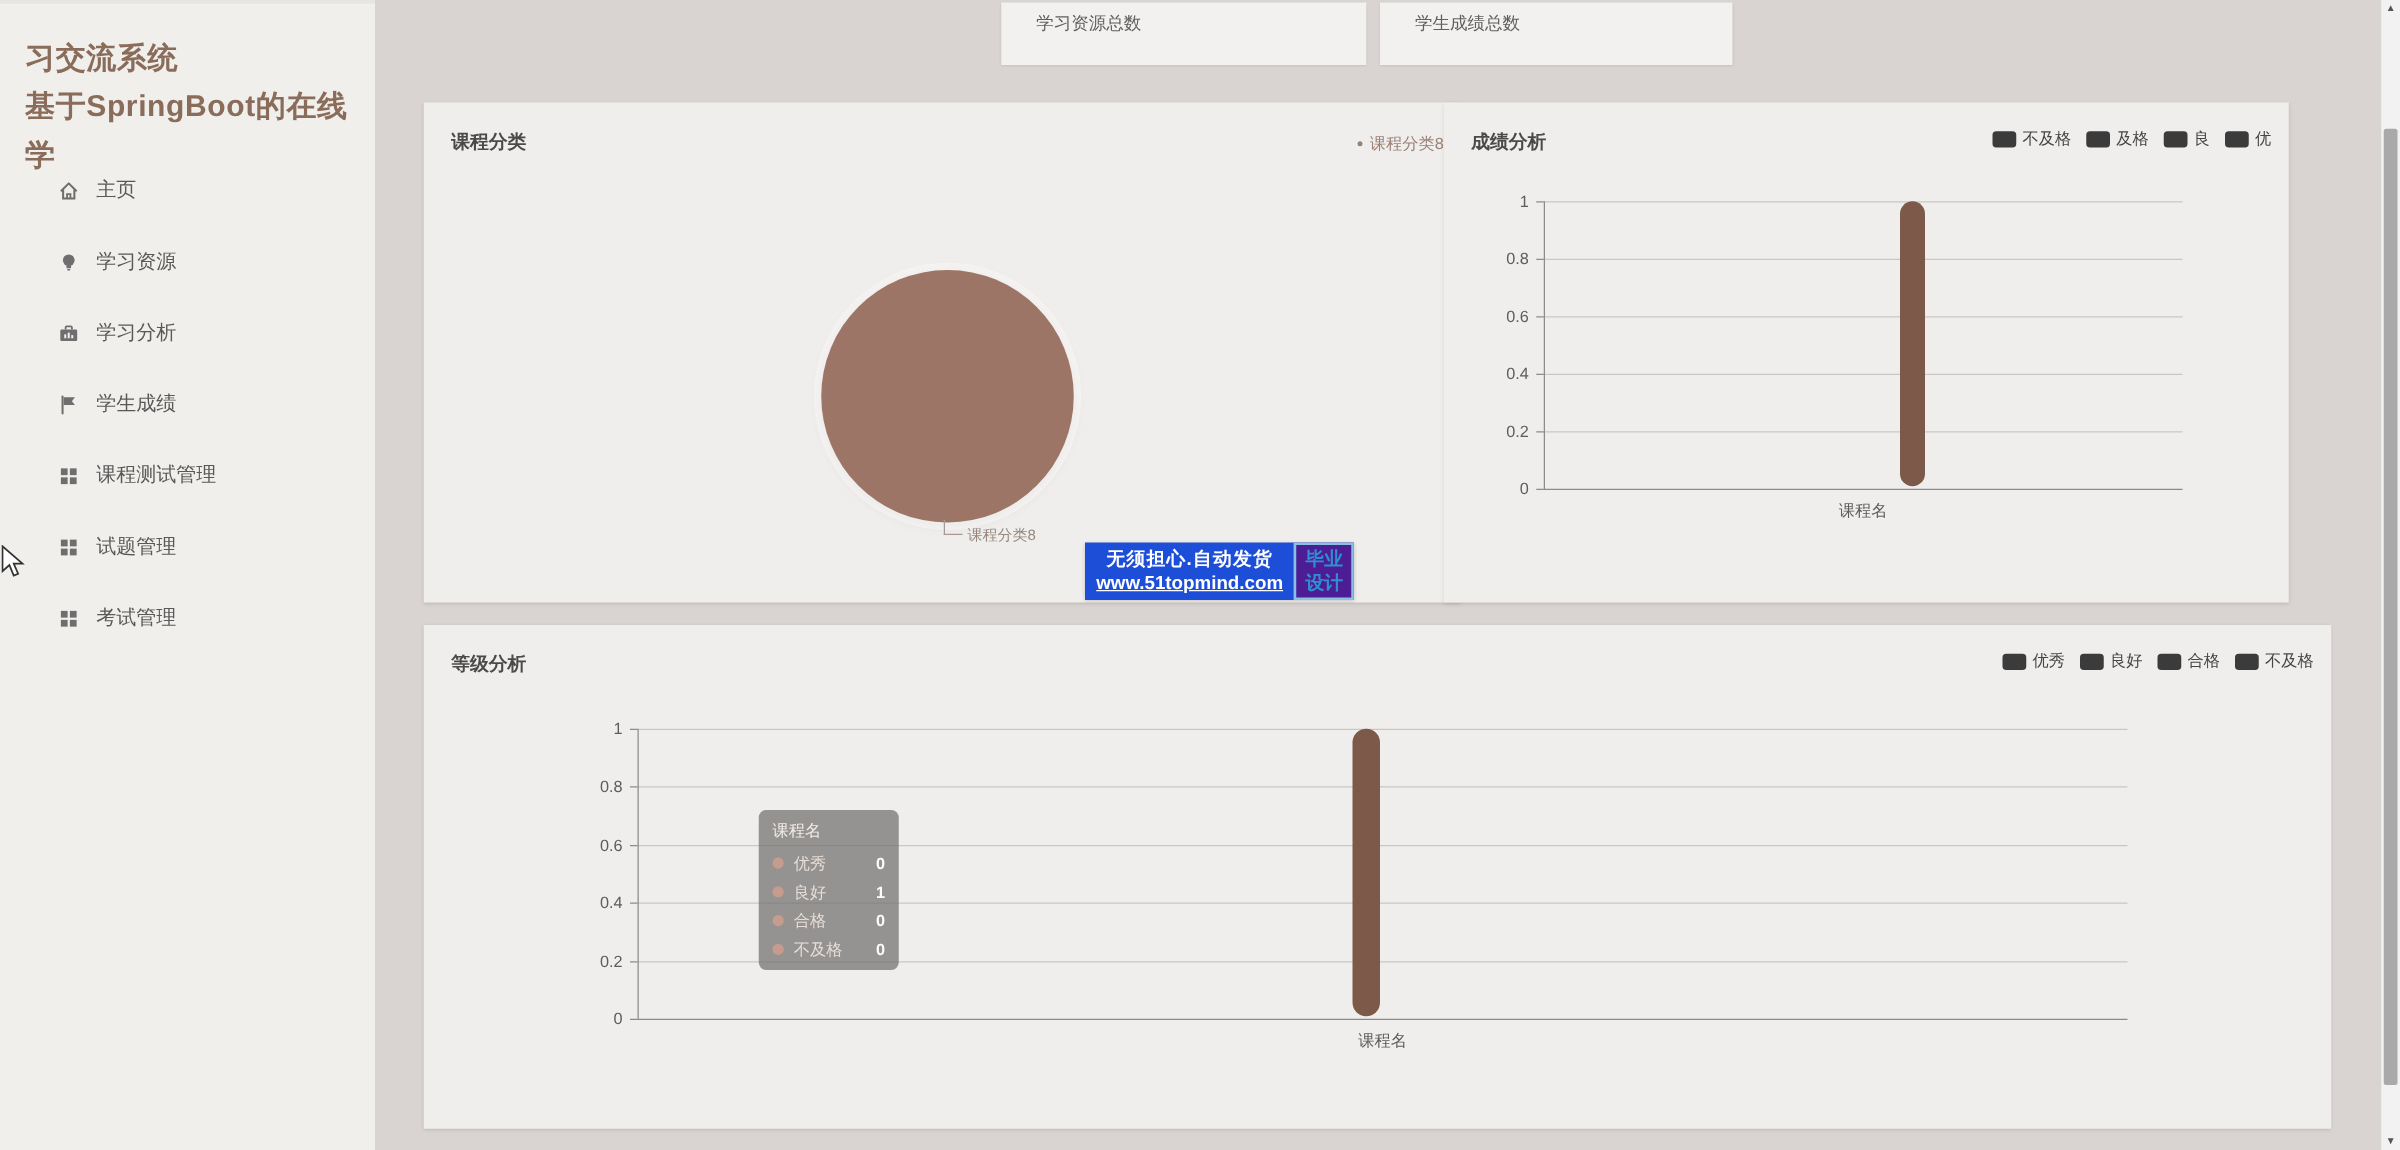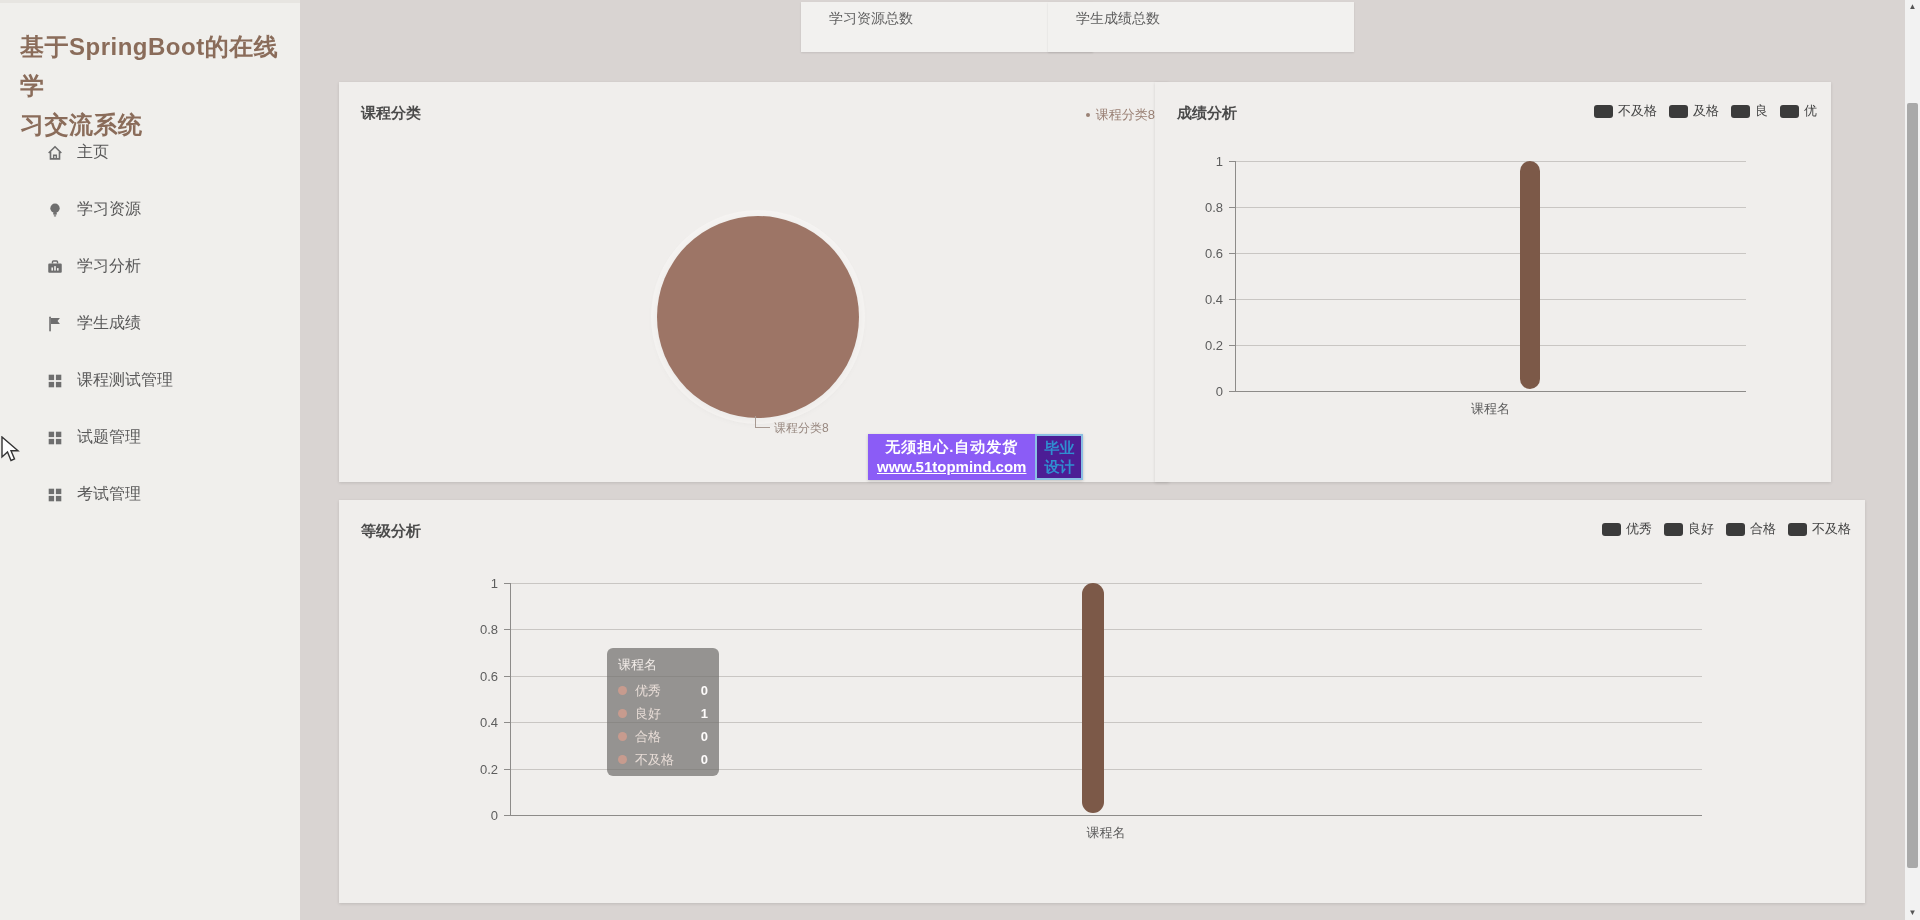--- a/index.html
+++ b/index.html
@@ -14,21 +14,21 @@
   .nav-item { height:57px; display:flex; align-items:center; padding-left:45px; cursor:pointer; color:#595959; font-size:16px; }
   .nav-icon { width:20px; height:20px; margin-right:12px; display:inline-flex; align-items:center; justify-content:center; }
   .nav-icon svg { width:18px; height:18px; }
 
   
   .cursor { position:absolute; left:1px; top:436px; width:21px; height:26px; z-index:50; }
 
   
   .card { position:absolute; top:2px; height:50px; background:#f2f1ef; box-shadow:0 1px 2px rgba(0,0,0,0.10); font-size:14px; color:#5f5f5f; padding:8px 0 0 28px; }
   .card1 { left:801px; width:292px; }
-  .card2 { left:1048px; width:306px; }
+  .card2 { left:1104px; width:282px; }
 
   
   .panel { position:absolute; background:#f0eeec; box-shadow:0 1px 3px rgba(0,0,0,0.12); }
   .panel-pie   { left:339px;  top:82px;  width:830px;  height:400px; }
   .panel-score { left:1155px; top:82px;  width:676px;  height:400px; }
   .panel-grade { left:339px;  top:500px; width:1526px; height:403px; }
   .panel-title { position:absolute; left:22px; top:22px; font-size:15px; font-weight:bold; color:#4a4a4a; }
 
   
   .legend { position:absolute; top:20px; right:14px; display:flex; align-items:center; gap:12px; font-size:13px; color:#464646; }
@@ -74,22 +74,22 @@
   .scroll-up, .scroll-down { position:absolute; left:0; width:15px; height:14px; font-size:8px; color:#555; text-align:center; line-height:14px; }
   .scroll-up { top:0; } .scroll-down { bottom:0; }
 </style>
 </head>
 <body>
 
 <div class="screen">
 
   <aside class="sidebar">
     <div class="app-title">
+      <div>习交流系统</div>
       <div>基于SpringBoot的在线学</div>
-      <div>习交流系统</div>
     </div>
     <nav class="nav" id="sidebar-nav">
         <div class="nav-item">
           <span class="nav-icon">
             <svg viewBox="0 0 20 20">
               <path d="M3 10 L10 3 L17 10" fill="none" stroke="#6e6e6e" stroke-width="1.8" stroke-linejoin="round"></path>
               <path d="M5 8.6 V16.5 H15 V8.6" fill="none" stroke="#6e6e6e" stroke-width="1.8"></path>
               <path d="M8.5 16.5 V12.5 H11.5 V16.5" fill="none" stroke="#6e6e6e" stroke-width="1.6"></path>
             </svg>
           </span>
@@ -293,21 +293,21 @@
           <div class="tooltip-row">
             <span class="dot"></span>
             <span>不及格</span>
             <span class="val">0</span>
           </div>
         </div>
     </div>
   </section>
 
   <div class="watermark">
-    <div class="wm-main" id="wm-main" style="background: #8b5cf6;">
+    <div class="wm-main" id="wm-main" style="background: #1d4ed8;">
       <div class="wm-line1">无须担心.自动发货</div>
       <div class="wm-line2">www.51topmind.com</div>
     </div>
     <div class="wm-side">
       <div>毕业</div>
       <div>设计</div>
     </div>
   </div>
 
   <div class="scrollbar">

